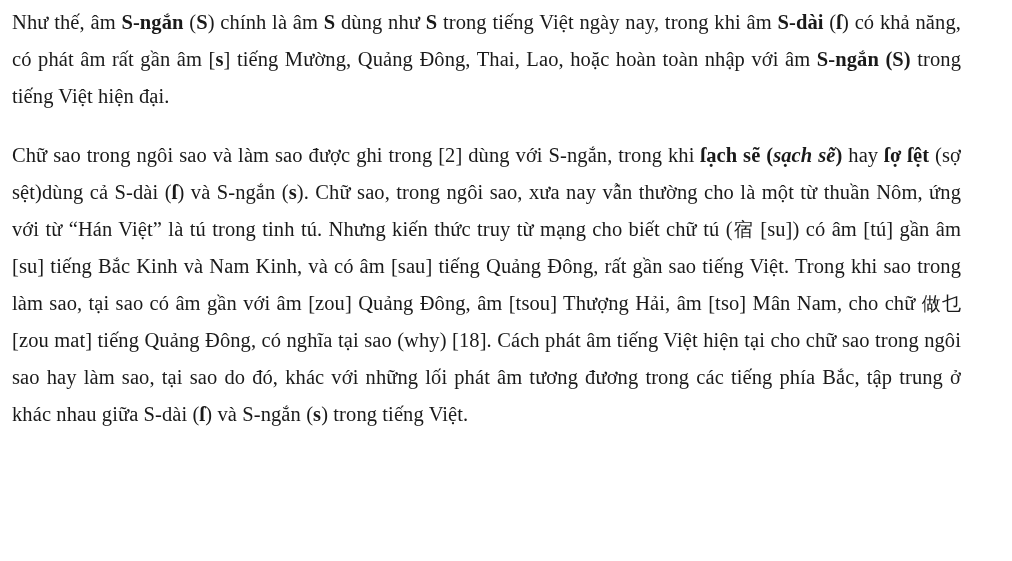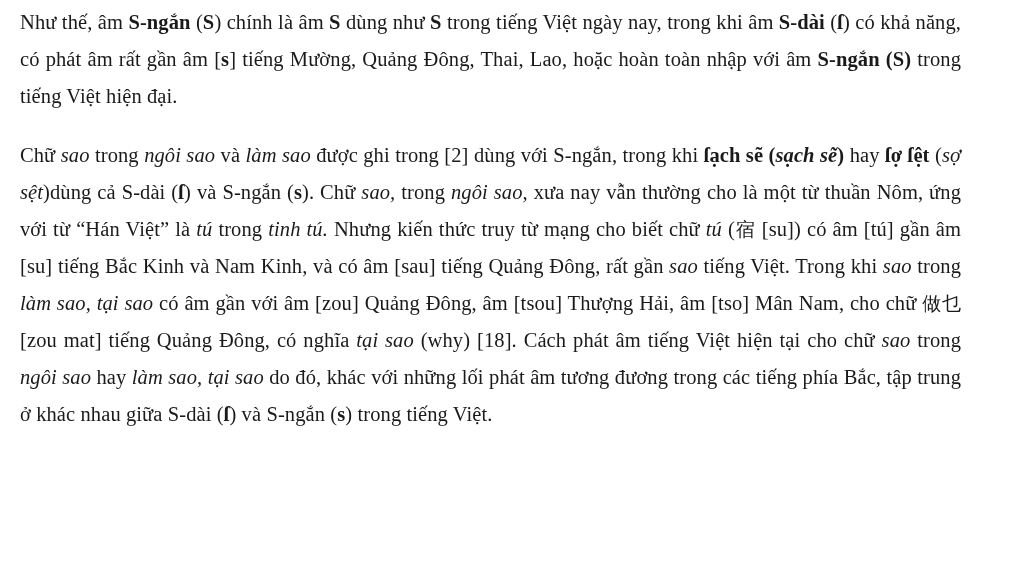--- a/index.html
+++ b/index.html
@@ -10,33 +10,33 @@
   body {
     width: 1012px;
     height: 561px;
     font-family: "Liberation Serif", serif;
     color: #1a1a1a;
     overflow: hidden;
   }
   #doc {
     width: 969px;
     box-sizing: border-box;
-    padding: 4px 8px 0 20px;
+    padding: 4px 8px 0 12px;
   }
   p {
     margin: 0;
     font-size: 20.5px;
     line-height: 37px;
     text-align: justify;
     text-justify: inter-word;
     letter-spacing: 0.1px;
   }
   p.para-1 { margin-bottom: 22px; }
   .b { font-weight: bold; }
-  .i { font-style: italic; }
+  .i { }
   .bi { font-weight: bold; font-style: italic; margin-top: 29px; }
   .han { font-family: "DejaVu Sans", sans-serif; font-size: 19px; }
 </style>
 </head>
 <body>
 
 <div id="doc">
   <p class="para-1">Như thế, âm <span class="b">S-ngắn</span> (<span class="b">S</span>) chính là âm <span class="b">S</span> dùng như <span class="b">S</span> trong tiếng Việt ngày nay, trong khi âm <span class="b">S-dài</span> (<span class="b">ſ</span>) có khả năng, có phát âm rất gần âm [<span class="b">s</span>] tiếng Mường, Quảng Đông, Thai, Lao, hoặc hoàn toàn nhập với âm <span class="b">S-ngắn (S)</span> trong tiếng Việt hiện đại.</p>
   <p class="para-2">Chữ <span class="i">sao</span> trong <span class="i">ngôi sao</span> và <span class="i">làm sao</span> được ghi trong [2] dùng với S-ngắn, trong khi <span class="b">ſạch sẽ (</span><span class="bi">sạch sẽ</span><span class="b">)</span> hay <span class="b">ſợ ſệt</span> (<span class="i">sợ sệt</span>)dùng cả S-dài (<span class="b">ſ</span>) và S-ngắn (<span class="b">s</span>). Chữ <span class="i">sao,</span> trong <span class="i">ngôi sao,</span> xưa nay vẫn thường cho là một từ thuần Nôm, ứng với từ “Hán Việt” là <span class="i">tú</span> trong <span class="i">tinh tú.</span> Nhưng kiến thức truy từ mạng cho biết chữ <span class="i">tú</span> (<span class="han">宿</span> [su]) có âm [tú] gần âm [su] tiếng Bắc Kinh và Nam Kinh, và có âm [sau] tiếng Quảng Đông, rất gần <span class="i">sao</span> tiếng Việt. Trong khi <span class="i">sao</span> trong <span class="i">làm sao, tại sao</span> có âm gần với âm [zou] Quảng Đông, âm [tsou] Thượng Hải, âm [tso] Mân Nam, cho chữ <span class="han">做乜</span> [zou mat] tiếng Quảng Đông, có nghĩa <span class="i">tại sao</span> (why) [18]. Cách phát âm tiếng Việt hiện tại cho chữ <span class="i">sao</span> trong <span class="i">ngôi sao</span> hay <span class="i">làm sao, tại sao</span> do đó, khác với những lối phát âm tương đương trong các tiếng phía Bắc, tập trung ở khác nhau giữa S-dài (<span class="b">ſ</span>) và S-ngắn (<span class="b">s</span>) trong tiếng Việt.</p>
 </div>

